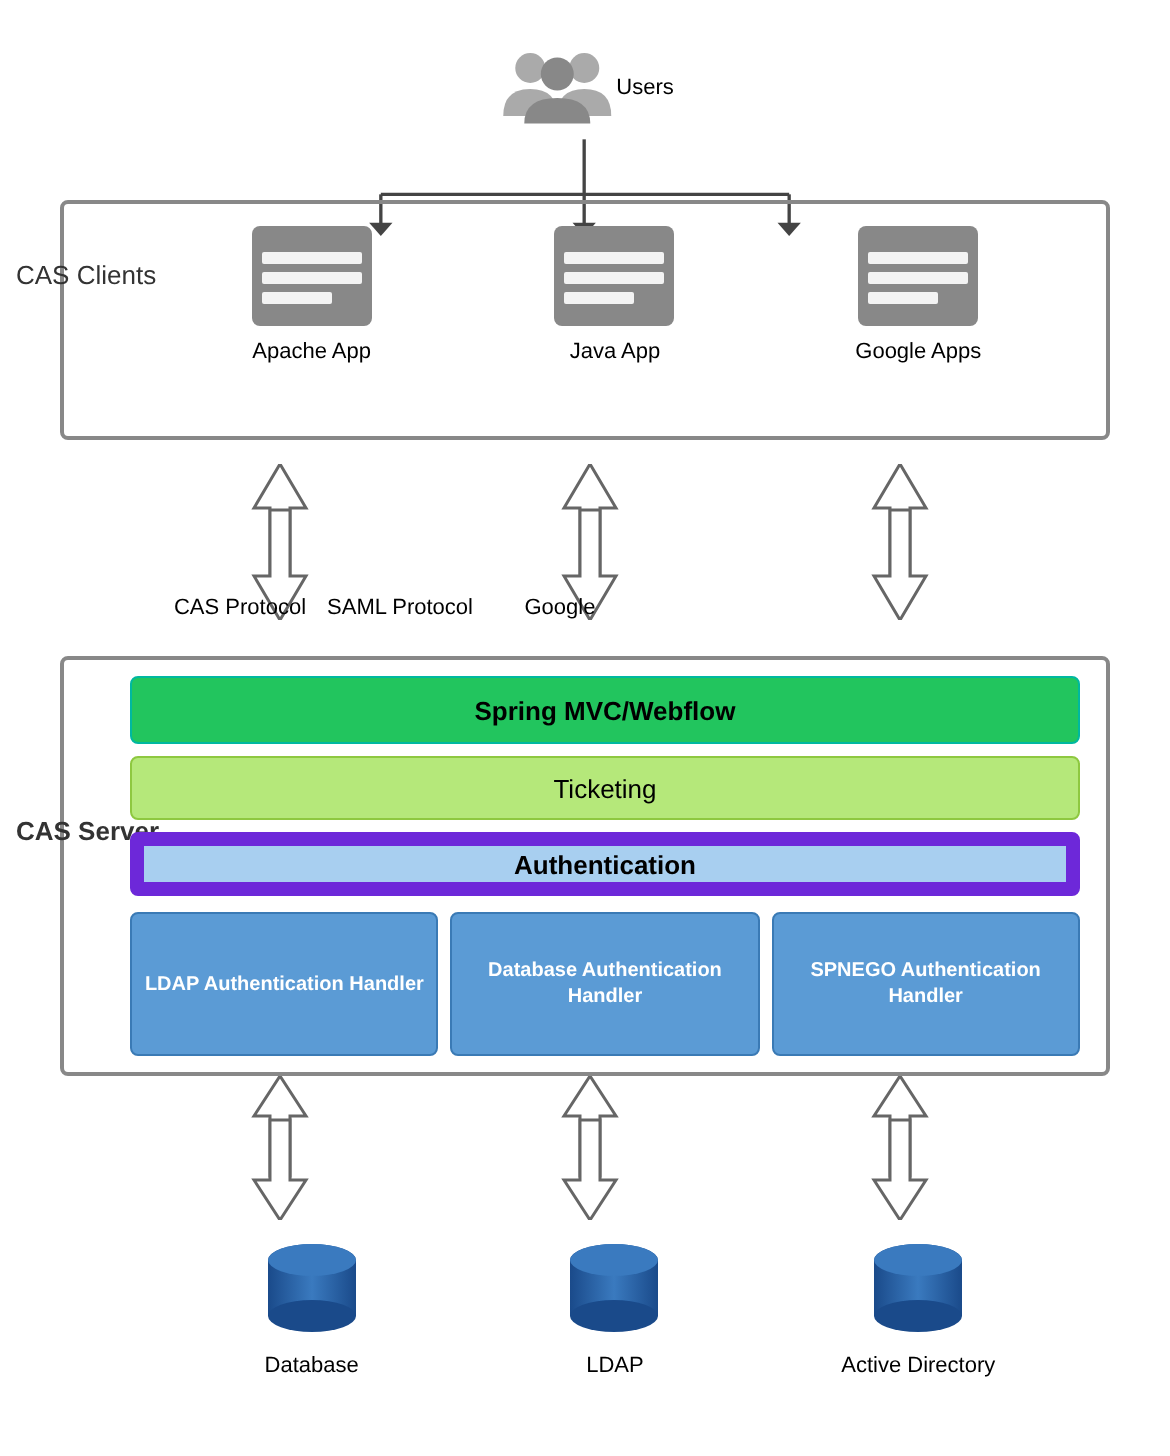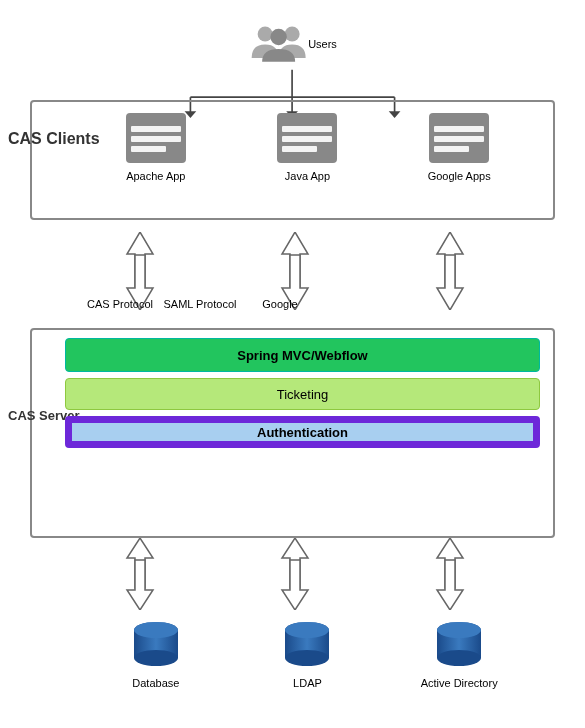--- a/index.html
+++ b/index.html
@@ -43,22 +43,22 @@
       left: 30px;
       right: 30px;
       height: 120px;
       border: 2px solid #888;
       border-radius: 4px;
     }
     .cas-clients-label {
       position: absolute;
       top: 130px;
       left: 8px;
-      font-size: 16px;
-      font-weight: bold;
+      font-size: 13px;
+      font-weight: normal;
       color: #333;
     }
 
     
     .app-icons-row {
       position: absolute;
       top: 108px;
       left: 80px;
       right: 50px;
       display: flex;
@@ -316,20 +316,25 @@
   </div>
 
   <div class="ticketing-box" style="background: rgb(181, 232, 122);">
     <span>Ticketing</span>
   </div>
 
   <div class="auth-box" style="background: rgb(168, 207, 240);">
     <span>Authentication</span>
   </div>
 
+  <div class="handlers-row">
+    <div class="handler-box">LDAP Authentication Handler</div>
+    <div class="handler-box">Database Authentication Handler</div>
+    <div class="handler-box">SPNEGO Authentication Handler</div>
+  </div>
 
   <svg style="position:absolute;top:538px;left:80px;width:475px;height:72px;pointer-events:none;" viewBox="0 0 475 72">
 
     <g transform="translate(45,0)">
       <polygon points="15,0 28,20 20,20 20,50 10,50 10,20 2,20" fill="white" stroke="#666" stroke-width="1.5"></polygon>
       <polygon points="15,72 28,52 20,52 20,22 10,22 10,52 2,52" fill="white" stroke="#666" stroke-width="1.5"></polygon>
     </g>
 
     <g transform="translate(200,0)">
       <polygon points="15,0 28,20 20,20 20,50 10,50 10,20 2,20" fill="white" stroke="#666" stroke-width="1.5"></polygon>

